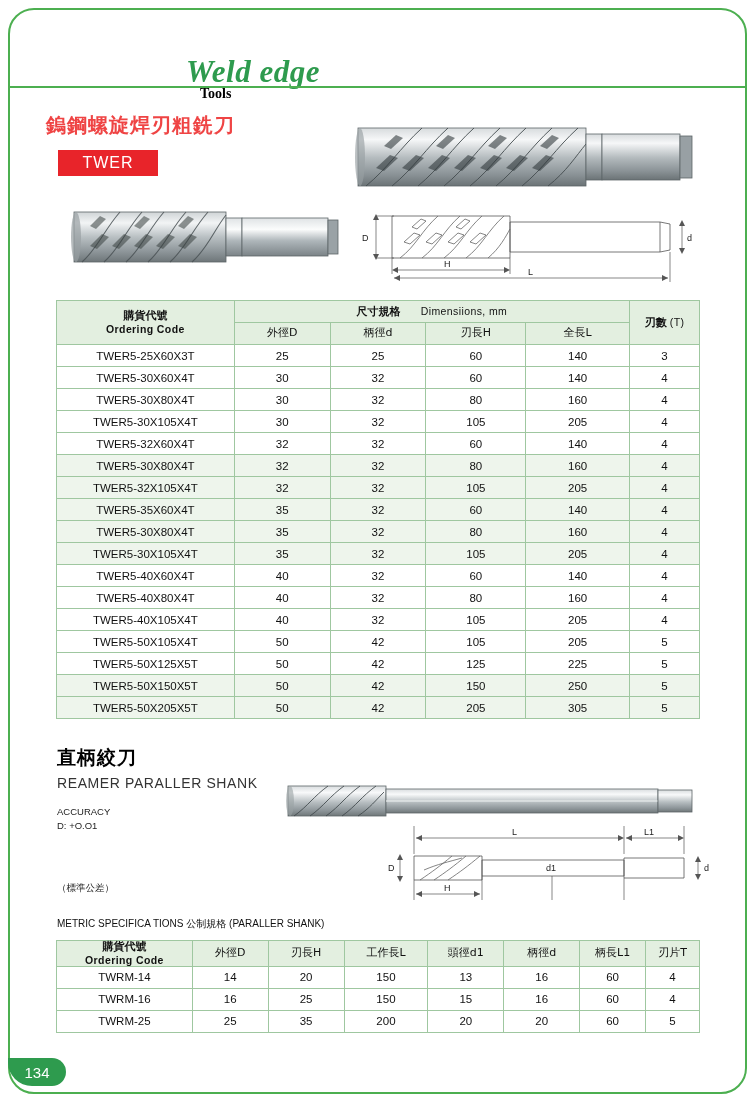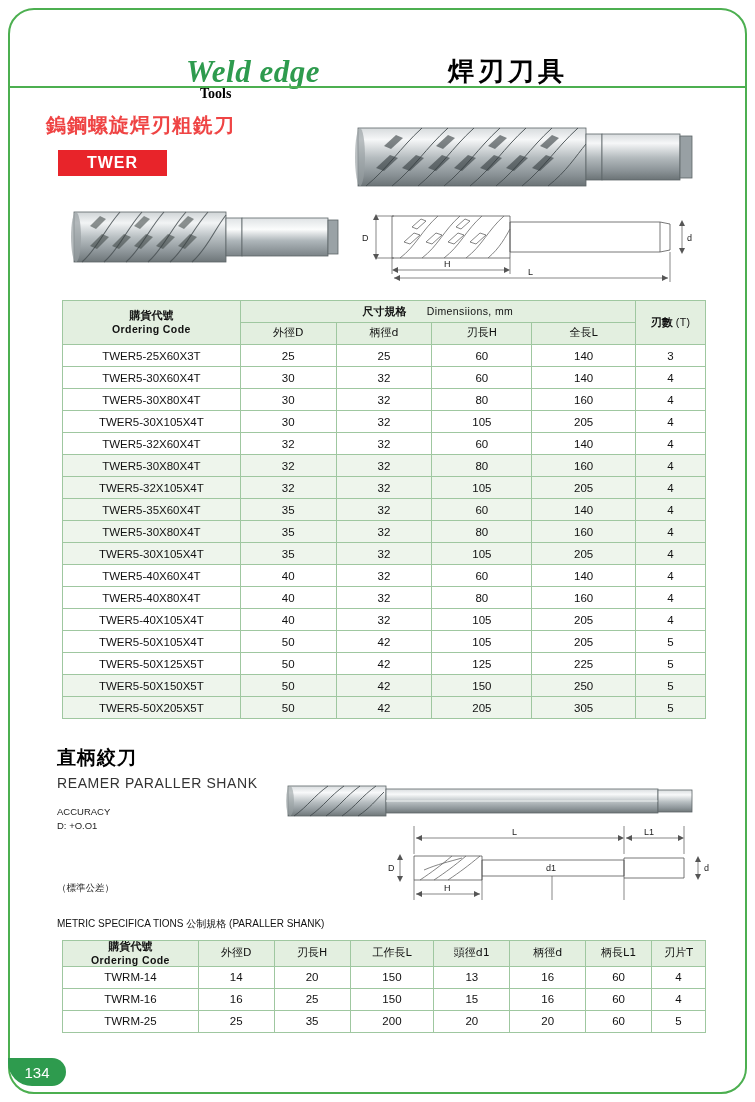--- a/index.html
+++ b/index.html
@@ -70,43 +70,42 @@
     left: 46px; top: 112px;
     font-family: "DejaVu Sans", sans-serif;
     font-weight: bold;
     font-size: 20px;
     color: #ef4444;
     letter-spacing: 1px;
   }
   .badge-twer {
     position: absolute;
     left: 58px; top: 150px;
-    width: 109px; height: 26px;
+    width: 100px; height: 26px;
     background: #e8242a;
     color: #ffffff;
     font-family: "Liberation Sans", sans-serif;
-    font-weight: bold;
+    font-weight: normal;
     font-size: 16px;
     letter-spacing: 1px;
     display: flex;
     align-items: center;
     justify-content: center;
   }
   
   .art {
     position: absolute;
   }
   
   table.spec {
     position: absolute;
     border-collapse: collapse;
     font-family: "Liberation Sans", sans-serif;
     font-size: 11.5px;
     color: #111;
-    margin-left: 6px;
   }
   table.spec td, table.spec th {
     border: 1px solid #9fc7a0;
     text-align: center;
     padding: 0;
     height: 22px;
     font-weight: normal;
   }
   table.spec thead th {
     background: #e3efe0;
@@ -173,21 +172,20 @@
 </head>
 <body>
 
 <div class="page">
 
   <div class="frame"></div>
 
   <div class="header">
     <div class="header-title-en">Weld edge</div>
     <div class="header-sub-en">Tools</div>
-    <div class="header-title-cn">焊刃刀具</div>
   </div>
   <div class="header-rule"></div>
 
   <div class="sec1-title">鎢鋼螺旋焊刃粗銑刀</div>
   <div class="badge-twer">TWER</div>
 
   <div class="art" style="left:60px; top:188px;">
     <svg width="300" height="96" viewBox="0 0 300 96">
       <defs>
         <linearGradient id="steelA" x1="0" y1="0" x2="0" y2="1">

